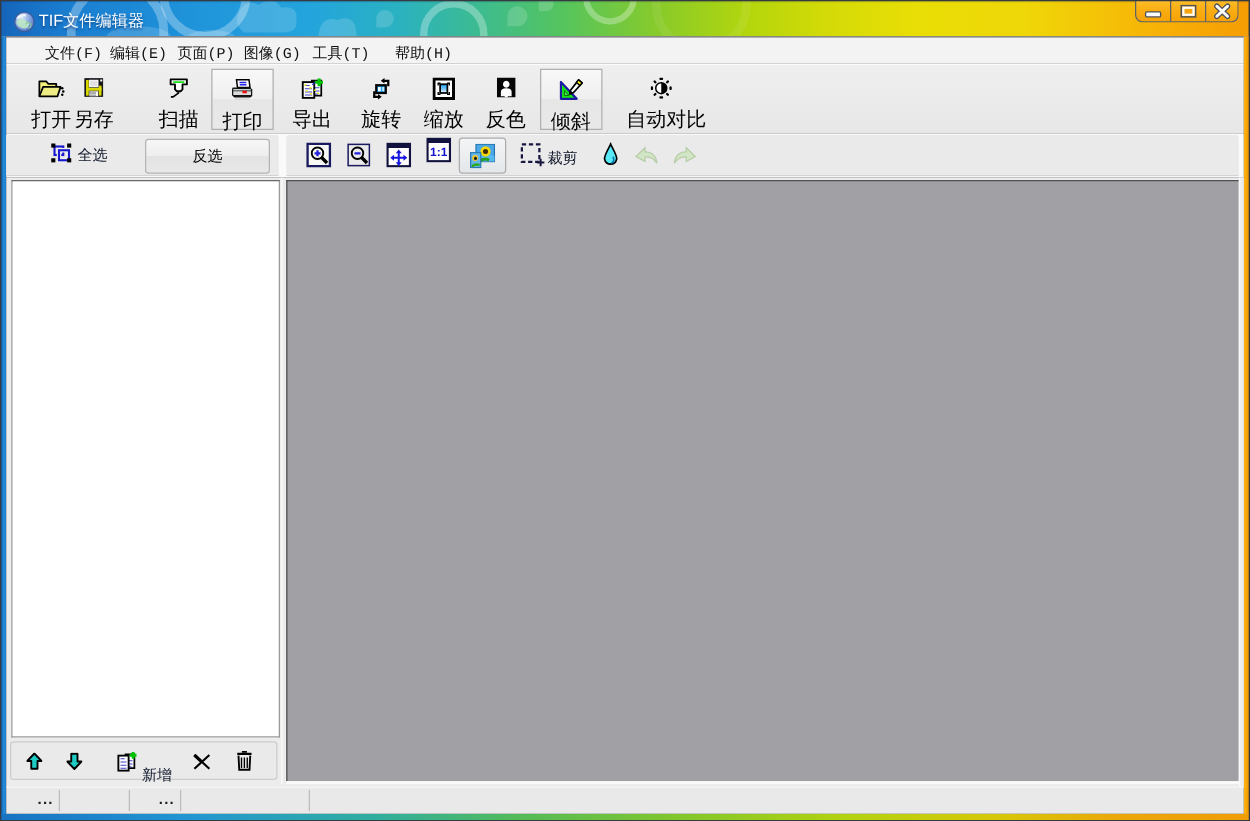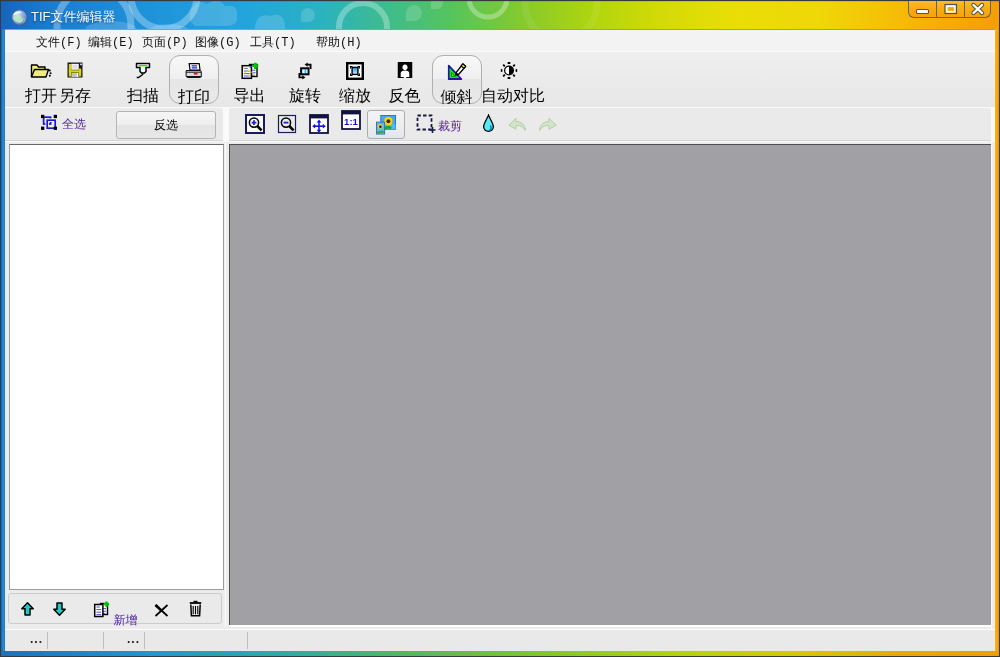--- a/index.html
+++ b/index.html
@@ -26,27 +26,27 @@
 
 
 #menubar { left:5px; top:30px; width:990px; height:21px; background:#f3f3f3;font-family:Liberation Mono, monospace; }
 .menu { position:absolute; top:4px; font-size:12px; color:#111; }
 
 
 #toolbar1 { left:5px; top:51px; width:990px; height:56px; background:linear-gradient(#efefef,#e7e7e7); border-top:1px solid #fbfbfb; }
 .tbtn { position:absolute; top:3px; height:49px; width:50px; }
 .tbtn .lbl { position:absolute; top:31px; left:0; right:0; text-align:center; font-size:16px; color:#000; white-space:nowrap; }
 .tbtn .ic { position:absolute; top:7px; left:50%; transform:translateX(-50%); }
-.raised { border:1px solid #b0b0b0; border-radius:11px; background:linear-gradient(#f8f8f8 0%,#efefef 49%,#e6e6e6 50%,#e9e9e9 100%); }
+.raised { border:1px solid #b0b0b0; border-radius:0; background:linear-gradient(#f8f8f8 0%,#efefef 49%,#e6e6e6 50%,#e9e9e9 100%); }
 
 
 #tb2l { left:5px; top:108px; width:218px; height:33px; background:#eaeaea; border-radius:0 2px 0 0; border-bottom:1px solid #d4d4d4; }
 #tb2r { left:229px; top:108px; width:762px; height:33px; background:#eaeaea; border-radius:2px 2px 0 0; border-bottom:1px solid #d4d4d4; }
 #row2bg { left:5px; top:107px; width:990px; height:35px; background:#fafafa; }
-.t2lbl { position:absolute; font-size:12px; color:#4c1d95; }
+.t2lbl { position:absolute; font-size:12px; color:#0f172a; }
 #invsel { position:absolute; left:111px; top:2.5px; width:100px; height:28px; border:1px solid #b4b4b4; border-radius:3px; background:linear-gradient(#f6f6f6 0%,#eee 49%,#e3e3e3 50%,#e8e8e8 100%); text-align:center; font-size:12px; color:#000; line-height:27px; }
 #imgbtn { position:absolute; left:137.5px; top:2px; width:38px; height:29px; border:1px solid #adadad; border-radius:3px; background:linear-gradient(#f3f4f5,#e4e7ea); }
 
 
 #content { left:5px; top:142px; width:990px; height:487px; background:#ececec; }
 #panel { left:8.5px; top:143.5px; width:215px; height:446.5px; background:#fff; border:1px solid #9b9b9b; border-top-color:#686868; }
 #splitline { left:224.5px; top:142px; width:1.5px; height:485px; background:#fbfbfb; }
 #canvas { left:229px; top:143.5px; width:761.5px; height:481.5px; background:#a1a1a5; border-top:1.5px solid #4f4f52; border-left:1.5px solid #4f4f52; }
 #canv-b { left:229px; top:625px; width:764px; height:2px; background:#fdfdfd; }
 #canv-r { left:990.5px; top:142px; width:4.5px; height:487px; background:linear-gradient(90deg,#fdfdfd,#ececec 50%); }
@@ -242,21 +242,21 @@
       <span class="ic" id="ic-skew">
       <svg width="19" height="17" viewBox="0 0 19 17">
         <path d="M1.2,2.6 L1.2,16 L13.8,16 Z" fill="#14e614" stroke="#1a1aa0" stroke-width="1.8" stroke-linejoin="round"></path>
         <path d="M4,9.5 L4,13.4 L7.6,13.4 Z" fill="#fff" fill-opacity="0.25" stroke="#0c5c0c" stroke-width="0.7"></path>
         <path d="M15.4,0.9 L18.2,3.4 L11.2,11.2 L8.4,12.2 L8.8,9.4 Z" fill="#fff" stroke="#000" stroke-width="1.4" stroke-linejoin="round"></path>
         <path d="M15.4,0.9 L18.2,3.4 L16.4,5.4 L13.6,2.9 Z" fill="#f8ec18" stroke="#000" stroke-width="1.1"></path>
         <path d="M8.8,9.4 L8.4,12.2 L11.2,11.2 Z" fill="#000"></path>
       </svg></span>
       <span class="lbl">倾斜</span>
     </div>
-    <div class="tbtn" style="left:476px;width:56px" id="b-auto">
+    <div class="tbtn" style="left:496px;width:56px" id="b-auto">
       <span class="ic" id="ic-auto">
       <svg width="17" height="17" viewBox="0 0 17 17">
         <circle cx="8.5" cy="8.5" r="4.4" fill="#fff" stroke="#000" stroke-width="1.2"></circle>
         <path d="M8.5,4.1 a4.4,4.4 0 0 1 0,8.8 Z" fill="#000"></path>
         <g stroke="#000" stroke-width="1.9" stroke-linecap="round">
           <path d="M7.9,1 L9.1,1 M7.9,16 L9.1,16"></path>
           <path d="M1,7.9 L1,9.1 M16,7.9 L16,9.1"></path>
           <path d="M3.2,3.2 L3.8,3.8 M13.2,13.2 L13.8,13.8"></path>
           <path d="M13.8,3.2 L13.2,3.8 M3.8,13.2 L3.2,13.8"></path>
         </g>

